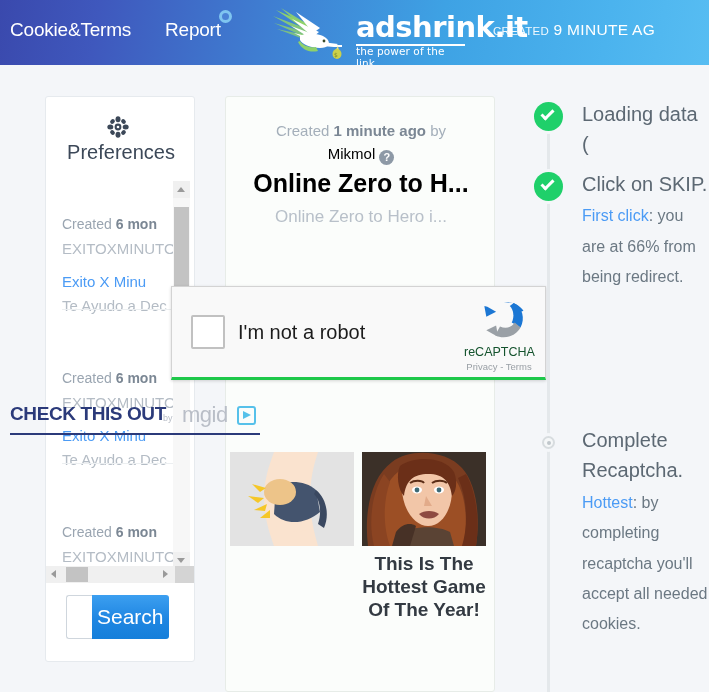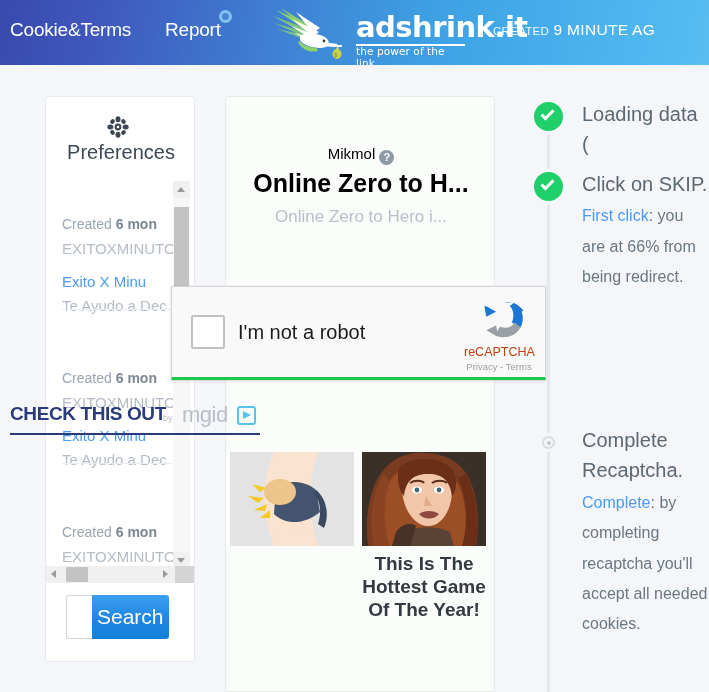--- a/index.html
+++ b/index.html
@@ -300,21 +300,21 @@
   }
   #rc-label {
     position: absolute; left: 66px; top: 34px;
     font-size: 20px; color: #1c1c1c;
     font-family: "Liberation Sans", sans-serif;
   }
   #rc-logo { position: absolute; right: 19px; top: 14px; width: 52px; height: 45px; }
   #rc-brand {
     position: absolute; right: 11px; top: 58px;
     width: 70px; text-align: center;
-    font-size: 12.5px; color: #c2410c;
+    font-size: 12.5px; color: #14532d;
     font-family: "Liberation Sans", sans-serif;
   }
   #rc-terms {
     position: absolute; right: 11px; top: 74px;
     width: 70px; text-align: center;
     font-size: 9.5px; color: #9aa0a6;
     font-family: "Liberation Sans", sans-serif;
   }
 
   
@@ -476,20 +476,23 @@
     <div id="hcorner"></div>
   </div>
 
   <div id="search-row">
     <input id="search-input" type="text" value="" placeholder="" style="">
     <button id="search-button">Search</button>
   </div>
 </div>
 
 <div id="center-card">
+  <div id="cc-created">
+    <span>Created </span><b>1 minute ago</b><span> by</span>
+  </div>
   <div id="cc-author-row">
     <span id="cc-author">Mikmol</span><span id="cc-help">?</span>
   </div>
   <div id="cc-title">Online Zero to H...</div>
   <div id="cc-desc">Online Zero to Hero i...</div>
 </div>
 
 <div id="ad-head">
   <div id="ad-head-title">CHECK THIS OUT</div>
   <div id="ad-by">by</div>
@@ -576,16 +579,16 @@
     <div class="step-body">
       <div class="step-title">Click on SKIP.</div>
       <div class="step-detail"><span class="hl">First click</span><span>: you are at 66% from being redirect.</span></div>
     </div>
   </div>
 
   <div class="step" style="top:332px;">
     <div class="step-marker pending"></div>
     <div class="step-body">
       <div class="step-title">Complete Recaptcha.</div>
-      <div class="step-detail"><span class="hl">Complete</span><span>: by completing recaptcha you'll accept all needed cookies.</span></div>
+      <div class="step-detail"><span class="hl">Hottest</span><span>: by completing recaptcha you'll accept all needed cookies.</span></div>
     </div>
   </div>
 </div>
 
 </body></html>

